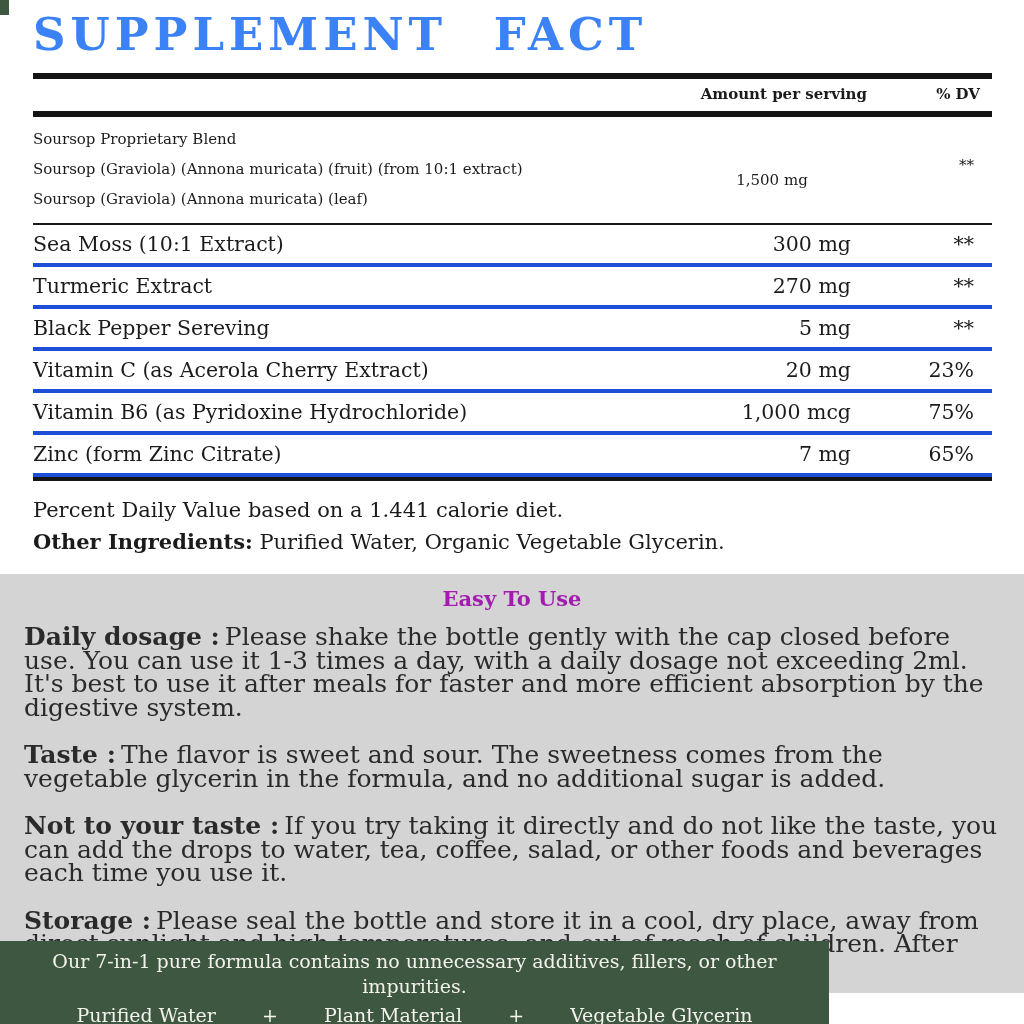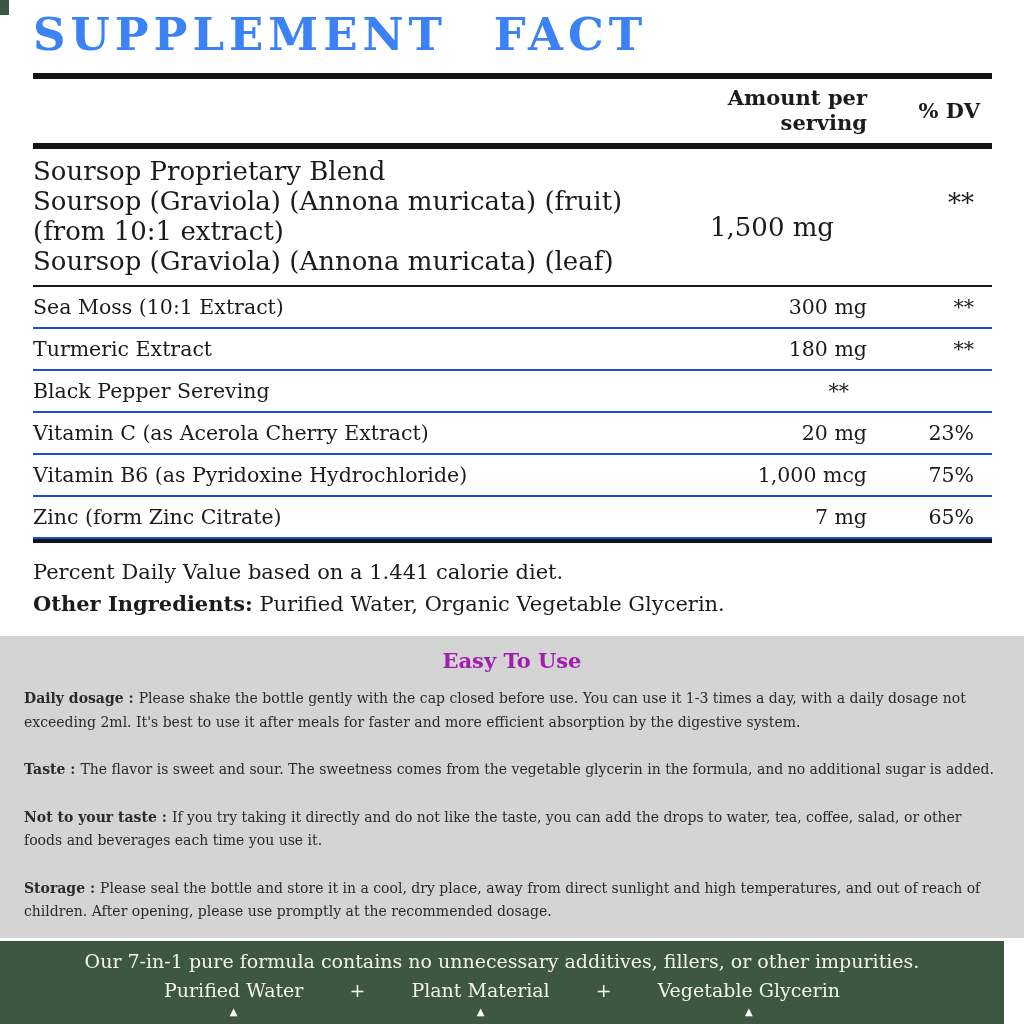--- a/index.html
+++ b/index.html
@@ -36,35 +36,35 @@
   .facts { margin: 12px 33px 0 33px; width: 959px; }
   .bar { background: #141414; }
   .bar.thick { height: 6px; }
   .bar.bottom { height: 4px; }
 
   .grid-row {
     display: grid;
     grid-template-columns: 1fr 190px 125px;
     align-items: center;
   }
-  .col-head { padding: 6px 0 8px 0; font-weight: bold; font-size: 21px; }
+  .col-head { padding: 6px 0 8px 0; font-weight: bold; font-size: 15px; }
   .col-head .amount-h { text-align: right; }
   .col-head .dv-h { text-align: right; padding-right: 12px; }
 
-  .row { height: 42px; font-size: 20.5px; border-bottom: 2px solid #1d4ed8; }
+  .row { height: 42px; font-size: 20.5px; border-bottom: 4px solid #1d4ed8; gap: 16px; }
   .row:last-of-type { border-bottom: none; }
   .cell-amount { text-align: right; }
   .cell-dv { text-align: right; padding-right: 18px; }
 
   .blend-row {
     display: grid;
     grid-template-columns: 1fr 190px 125px;
     border-bottom: 2px solid #1a1a1a;
     padding: 7px 0 9px 0;
-    font-size: 26px;
+    font-size: 15px;
   }
   .blend-names div { line-height: 30px; }
   .blend-amount {
     text-align: center;
     display: flex; flex-direction: column; justify-content: center;
     padding-top: 22px;
   }
   .blend-dv {
     text-align: right; padding-right: 18px;
     padding-top: 32px;
@@ -84,30 +84,30 @@
   }
   .usage-title {
     text-align: center;
     font-weight: bold;
     font-size: 21px;
     color: #a21caf;
     margin: 2px 0 14px 0;
   }
   .usage p {
     margin: 0 0 24px 0;
-    font-size: 14px;
+    font-size: 25px;
     line-height: 23.5px;
   }
   .usage p:last-child { margin-bottom: 0; }
   .plabel { font-weight: bold; margin-right: 5px; }
 
   
   .footer {
     position: absolute; left: 0; bottom: 0;
-    width: 1004px; height: 83px;
+    width: 829px; height: 83px;
     background: #3d5741;
     color: #f3f2ec;
     text-align: center;
     padding-top: 8px;
   }
   .footer-headline { font-size: 19px; line-height: 25px; }
   .footer-items {
     margin-top: 4px;
     display: flex;
     justify-content: center;
@@ -149,25 +149,26 @@
     <div class="blend-dv">**</div>
   </div>
 
   <div class="grid-row row">
     <div class="cell-name">Sea Moss (10:1 Extract)</div>
     <div class="cell-amount">300 mg</div>
     <div class="cell-dv">**</div>
   </div>
   <div class="grid-row row">
     <div class="cell-name">Turmeric Extract</div>
-    <div class="cell-amount">180 mg</div>
+    <div class="cell-amount">270 mg</div>
     <div class="cell-dv">**</div>
   </div>
   <div class="grid-row row">
     <div class="cell-name">Black Pepper Sereving</div>
+    <div class="cell-amount">5 mg</div>
     <div class="cell-dv">**</div>
   </div>
   <div class="grid-row row">
     <div class="cell-name">Vitamin C (as Acerola Cherry Extract)</div>
     <div class="cell-amount">20 mg</div>
     <div class="cell-dv">23%</div>
   </div>
   <div class="grid-row row">
     <div class="cell-name">Vitamin B6 (as Pyridoxine Hydrochloride)</div>
     <div class="cell-amount">1,000 mcg</div>

